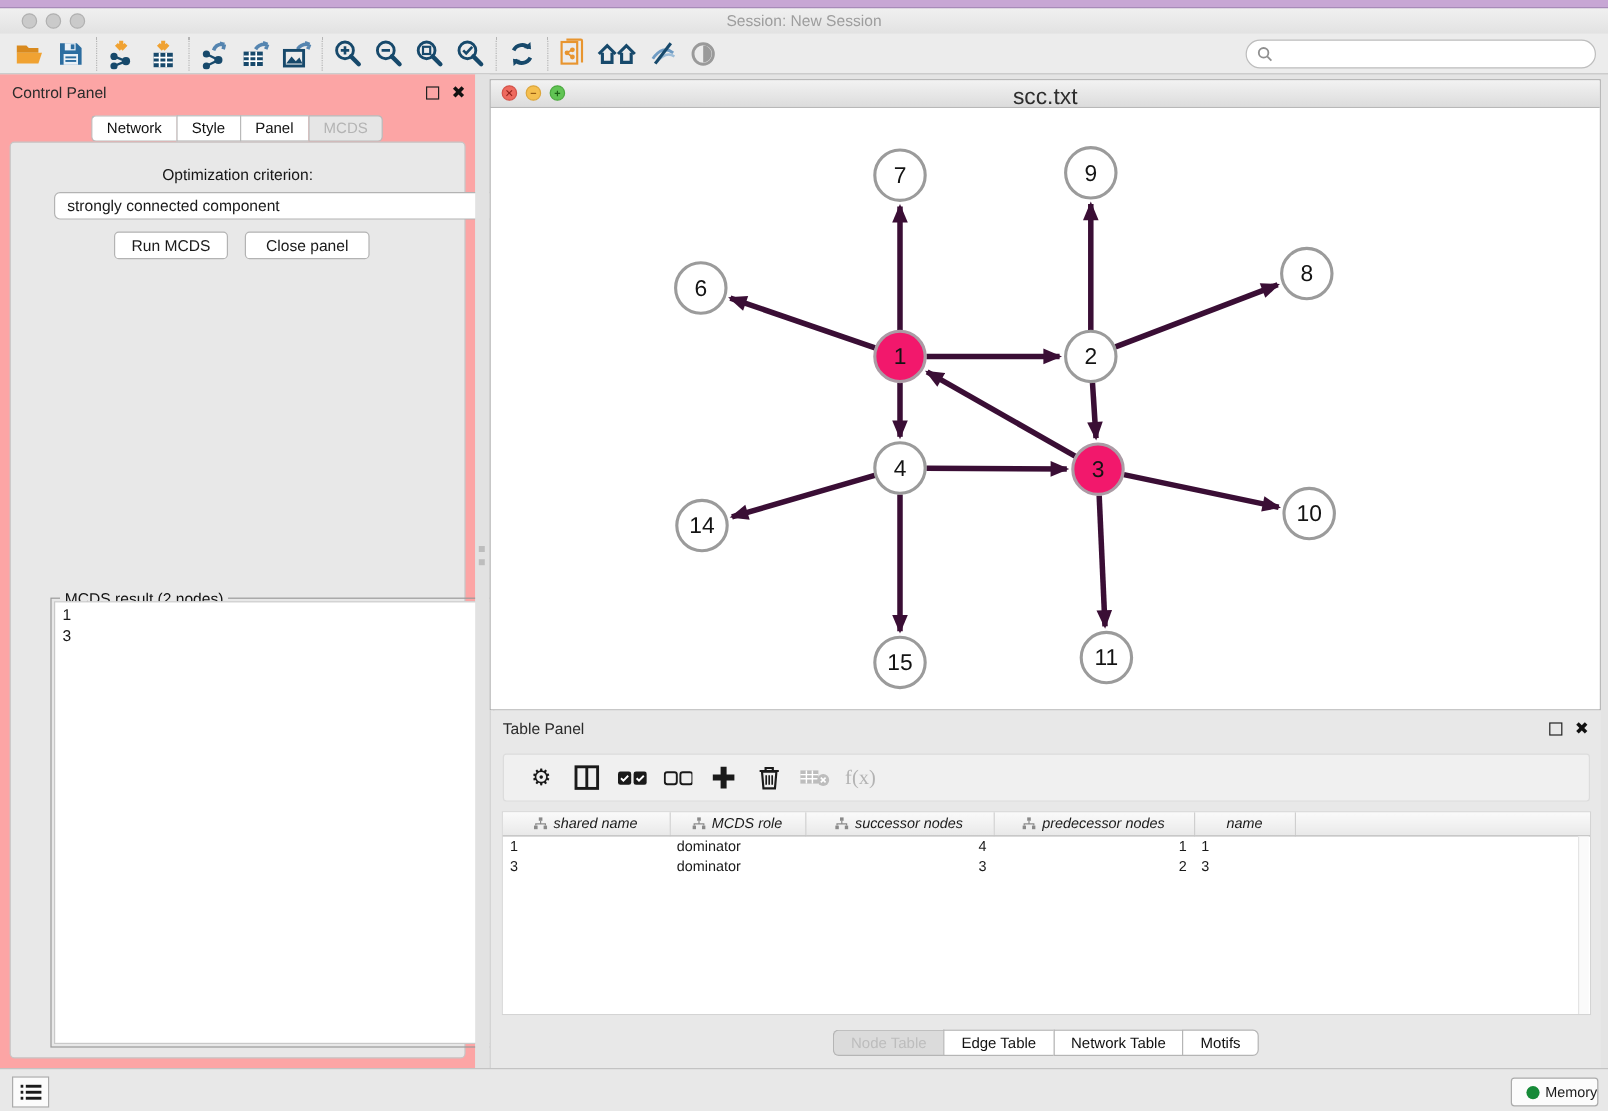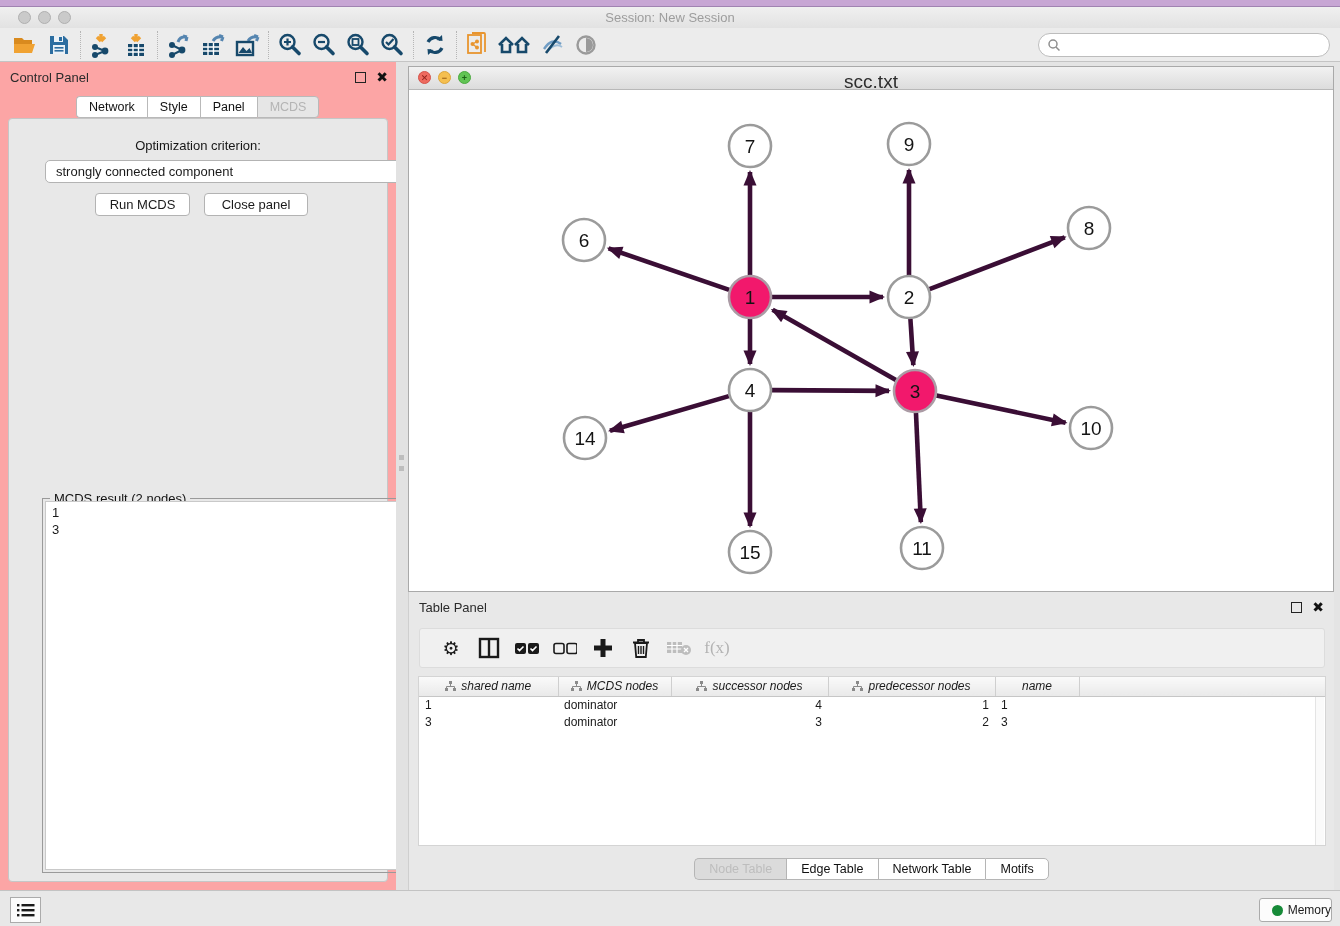--- a/index.html
+++ b/index.html
@@ -414,21 +414,21 @@
               </span>
             </th>
           <th>
               <span class="th-inner">
                 <svg width="11" height="11" viewBox="0 0 11 11">
                   <rect x="4" y="0" width="3" height="3" fill="#8a8a8a"></rect>
                   <rect x="0" y="7" width="3" height="3" fill="#8a8a8a"></rect>
                   <rect x="8" y="7" width="3" height="3" fill="#8a8a8a"></rect>
                   <path d="M5.5,3 v2.5 M1.5,7 v-1.5 h8 v1.5" stroke="#8a8a8a" fill="none"></path>
                 </svg>
-                <span>MCDS nodes</span>
+                <span>MCDS role</span>
               </span>
             </th>
           <th>
               <span class="th-inner">
                 <svg width="11" height="11" viewBox="0 0 11 11">
                   <rect x="4" y="0" width="3" height="3" fill="#8a8a8a"></rect>
                   <rect x="0" y="7" width="3" height="3" fill="#8a8a8a"></rect>
                   <rect x="8" y="7" width="3" height="3" fill="#8a8a8a"></rect>
                   <path d="M5.5,3 v2.5 M1.5,7 v-1.5 h8 v1.5" stroke="#8a8a8a" fill="none"></path>
                 </svg>

